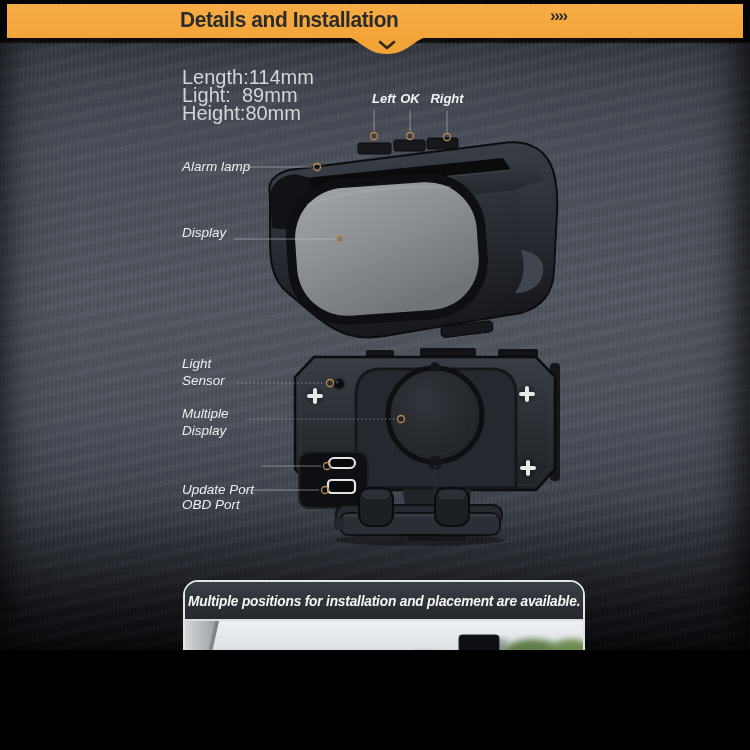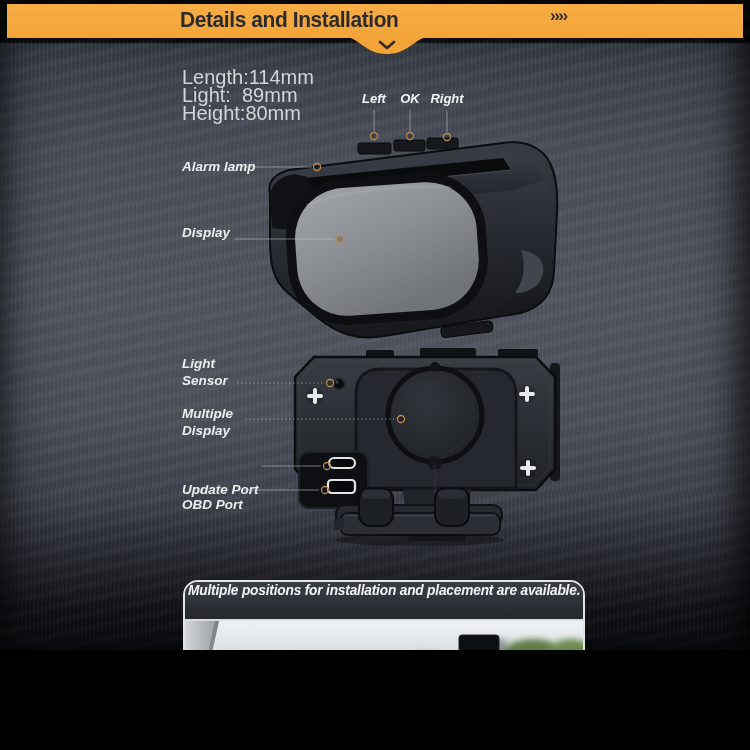--- a/index.html
+++ b/index.html
@@ -27,24 +27,24 @@
   .banner-title{left:180px;top:7px;color:#2b2b2b;font-size:22px;font-weight:800;letter-spacing:-.4px;white-space:nowrap;transform:scaleX(.95);transform-origin:left center;z-index:21;}
   .banner-chevrons{left:550px;top:6px;color:#2b2b2b;font-size:17px;font-weight:800;letter-spacing:-1.5px;z-index:21;}
   .notch{left:344px;top:37px;width:86px;height:19px;z-index:20;}
   
   .specs{left:182px;top:68px;color:#d3d6d9;font-size:20px;line-height:18px;z-index:15;}
   .spec-row span{display:inline-block;}
   .spec-label{min-width:60px;}
   
   .btn-label{top:91px;color:#f2f3f4;font-size:13px;font-weight:700;font-style:italic;transform:translateX(-50%);z-index:15;white-space:nowrap;}
   
-  .callout{color:#eceef0;font-size:13.5px;font-weight:700;font-style:italic;line-height:17px;z-index:15;white-space:nowrap;}
+  .callout{color:#eceef0;font-size:13.5px;font-weight:400;font-style:italic;line-height:17px;z-index:15;white-space:nowrap;}
   
   .panel{left:183px;top:580px;width:398px;height:161px;border:2px solid #e2e4e6;border-radius:15px;overflow:hidden;background:#15171b;z-index:18;}
-  .panel-title{height:37px;display:flex;justify-content:center;
+  .panel-title{height:37px;display:flex;align-items:center;justify-content:center;
     background:linear-gradient(180deg,#3a3f46,#25282d);border-bottom:2px solid #dadcde;}
   .panel-title span{color:#f4f5f6;font-size:14px;font-weight:700;font-style:italic;letter-spacing:-.2px;white-space:nowrap;transform:scaleX(.98);}
   .photo{width:398px;height:120px;display:block;}
   svg{display:block;}
 </style>
 </head>
 <body>
 
 <div id="stage">
 
@@ -57,21 +57,21 @@
       <polyline points="36,5 43,11 50,5" fill="none" stroke="#33281a" stroke-width="2.6" stroke-linecap="round" stroke-linejoin="round"></polyline>
     </svg>
   </div>
 
   <div class="abs specs">
     <div class="spec-row"><span class="spec-label">Length:</span><span>114mm</span></div>
     <div class="spec-row"><span class="spec-label">Light:</span><span>89mm</span></div>
     <div class="spec-row"><span class="spec-label">Height:</span><span>80mm</span></div>
   </div>
 
-  <div class="abs btn-label" style="left:374px">Left</div>
+  <div class="abs btn-label" style="left:384px">Left</div>
   <div class="abs btn-label" style="left:410px">OK</div>
   <div class="abs btn-label" style="left:447px">Right</div>
 
   <div class="abs callout" style="left:182px;top:158px">Alarm lamp</div>
   <div class="abs callout" style="left:182px;top:224px">Display</div>
 
   <div class="abs callout" style="left:182px;top:355px">
     <div>Light</div>
     <div>Sensor</div>
   </div>

